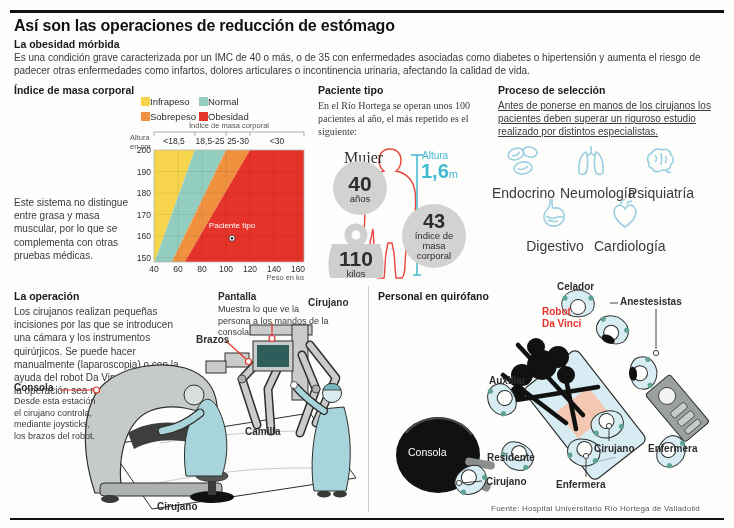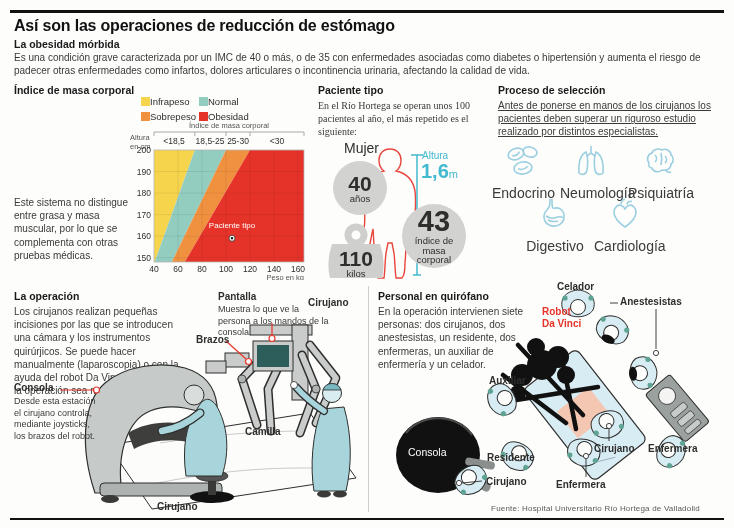--- a/index.html
+++ b/index.html
@@ -136,40 +136,40 @@
 
     <path d="M72,4 C65,4 61,9 61,15 C61,20 63,24 66,26 C56,28 49,35 47,46 C45,60 49,74 45,90 C43,99 41,106 43,111 C45,113 49,112 50,109 C52,100 53,92 55,84 C56,96 56,108 57,118 C57,126 58,131 60,133 L66,133 C67,126 67,116 68,108 L70,98 L74,98 L76,108 C77,116 77,126 78,133 L84,133 C86,131 87,126 87,118 C88,108 88,96 89,84 C91,92 92,100 94,109 C95,112 99,113 101,111 C103,106 101,99 99,90 C95,74 99,60 97,46 C95,35 88,28 78,26 C81,24 83,20 83,15 C83,9 79,4 72,4 Z" fill="none" stroke="#e8453c" stroke-width="1.4"></path>
 
     <g stroke="#41b9ce" stroke-width="1.5">
       <line x1="99" y1="10" x2="99" y2="130"></line>
       <line x1="93" y1="10" x2="105" y2="10"></line>
       <line x1="95" y1="130" x2="103" y2="130"></line>
     </g>
   </svg>
 
-  <div class="abs" style="left:344px; top:140px; font-size:14px; color:#2e2e2d;">Mujer</div>
+  <div class="abs" style="left:344px; top:149px; font-size:16px; color:#2e2e2d;font-family:Liberation Serif, serif;">Mujer</div>
   <div class="abs blue" style="left:422px; top:150px; font-size:10px;">Altura</div>
   <div class="abs blue" style="left:421px; top:160px; font-size:20px; font-weight:bold;"><span>1,6</span><span style="font-size:11px; font-weight:normal;">m</span></div>
 
   <div class="gray-circle" style="left:333px; top:161px; width:54px; height:54px;">
     <div class="big-num">40</div>
     <div class="small-unit">años</div>
   </div>
 
   <svg class="abs" style="left:324px; top:222px;" width="64" height="58" viewBox="0 0 64 58">
     <circle cx="32" cy="13" r="8" fill="none" stroke="#cfcfce" stroke-width="7"></circle>
     <path d="M8,22 L56,22 Q62,40 58,56 L6,56 Q2,40 8,22 Z" fill="#cfcfce"></path>
   </svg>
   <div class="abs" style="left:324px; top:248px; width:64px; text-align:center;">
     <div class="big-num">110</div>
     <div class="small-unit">kilos</div>
   </div>
 
   <div class="gray-circle" style="left:402px; top:204px; width:64px; height:64px;">
-    <div class="big-num" style="font-size:29px;text-align:center;">43</div>
+    <div class="big-num" style="font-size:20px;text-align:center;">43</div>
     <div class="small-unit" style="width:52px;">índice de masa corporal</div>
   </div>
 
   <div class="abs sec-head" style="left:498px; top:84px;">Proceso de selección</div>
   <div class="abs body-txt" style="left:498px; top:99px; width:222px;text-decoration:underline;">Antes de ponerse en manos de los cirujanos los pacientes deben superar un riguroso estudio realizado por distintos especialistas.</div>
 
   <div class="spec-item" style="left:492px; top:143px;">
     <svg width="38" height="36" viewBox="0 0 36 36" fill="none" stroke="#9ccfe0" stroke-width="1.6">
       <ellipse cx="11" cy="11" rx="8" ry="5.5" transform="rotate(-20 11 11)"></ellipse>
       <path d="M7,11 Q11,14 15,10" transform="rotate(-20 11 11)"></path>
@@ -290,21 +290,20 @@
   <div class="abs lbl" style="left:218px; top:291px;">Pantalla</div>
   <div class="abs lbl-desc" style="left:218px; top:304px; width:114px;">Muestra lo que ve la persona a los mandos de la consola.</div>
   <div class="abs lbl" style="left:196px; top:334px;">Brazos</div>
   <div class="abs lbl" style="left:308px; top:297px;">Cirujano</div>
   <div class="abs lbl" style="left:245px; top:426px;">Camilla</div>
   <div class="abs lbl" style="left:157px; top:501px;">Cirujano</div>
 
   <div class="abs" style="left:368px; top:286px; width:1px; height:226px; background:#cfcfce;"></div>
 
   <div class="abs sec-head" style="left:378px; top:290px;">Personal en quirófano</div>
-  <div class="abs body-txt" style="left:378px; top:305px; width:160px;">En la operación intervienen siete personas: dos cirujanos, dos anestesistas, un residente, dos enfermeras, un auxiliar de enfermería y un celador.</div>
 
   <svg class="abs" style="left:370px; top:283px;" width="364" height="232" viewBox="0 0 364 232">
     <defs>
       <g id="person">
         <path d="M-15,-5 C-19,5 -13,14 0,15 C13,14 19,5 15,-5 C9,-14 -9,-14 -15,-5 Z" fill="#d8ecf4" stroke="#2e2e2d" stroke-width="1"></path>
         <circle cx="-13" cy="7" r="2.6" fill="#5fa393"></circle>
         <circle cx="13" cy="7" r="2.6" fill="#5fa393"></circle>
         <circle cx="0" cy="-2" r="7.5" fill="#fdfdfc" stroke="#2e2e2d" stroke-width="1"></circle>
       </g>
     </defs>

